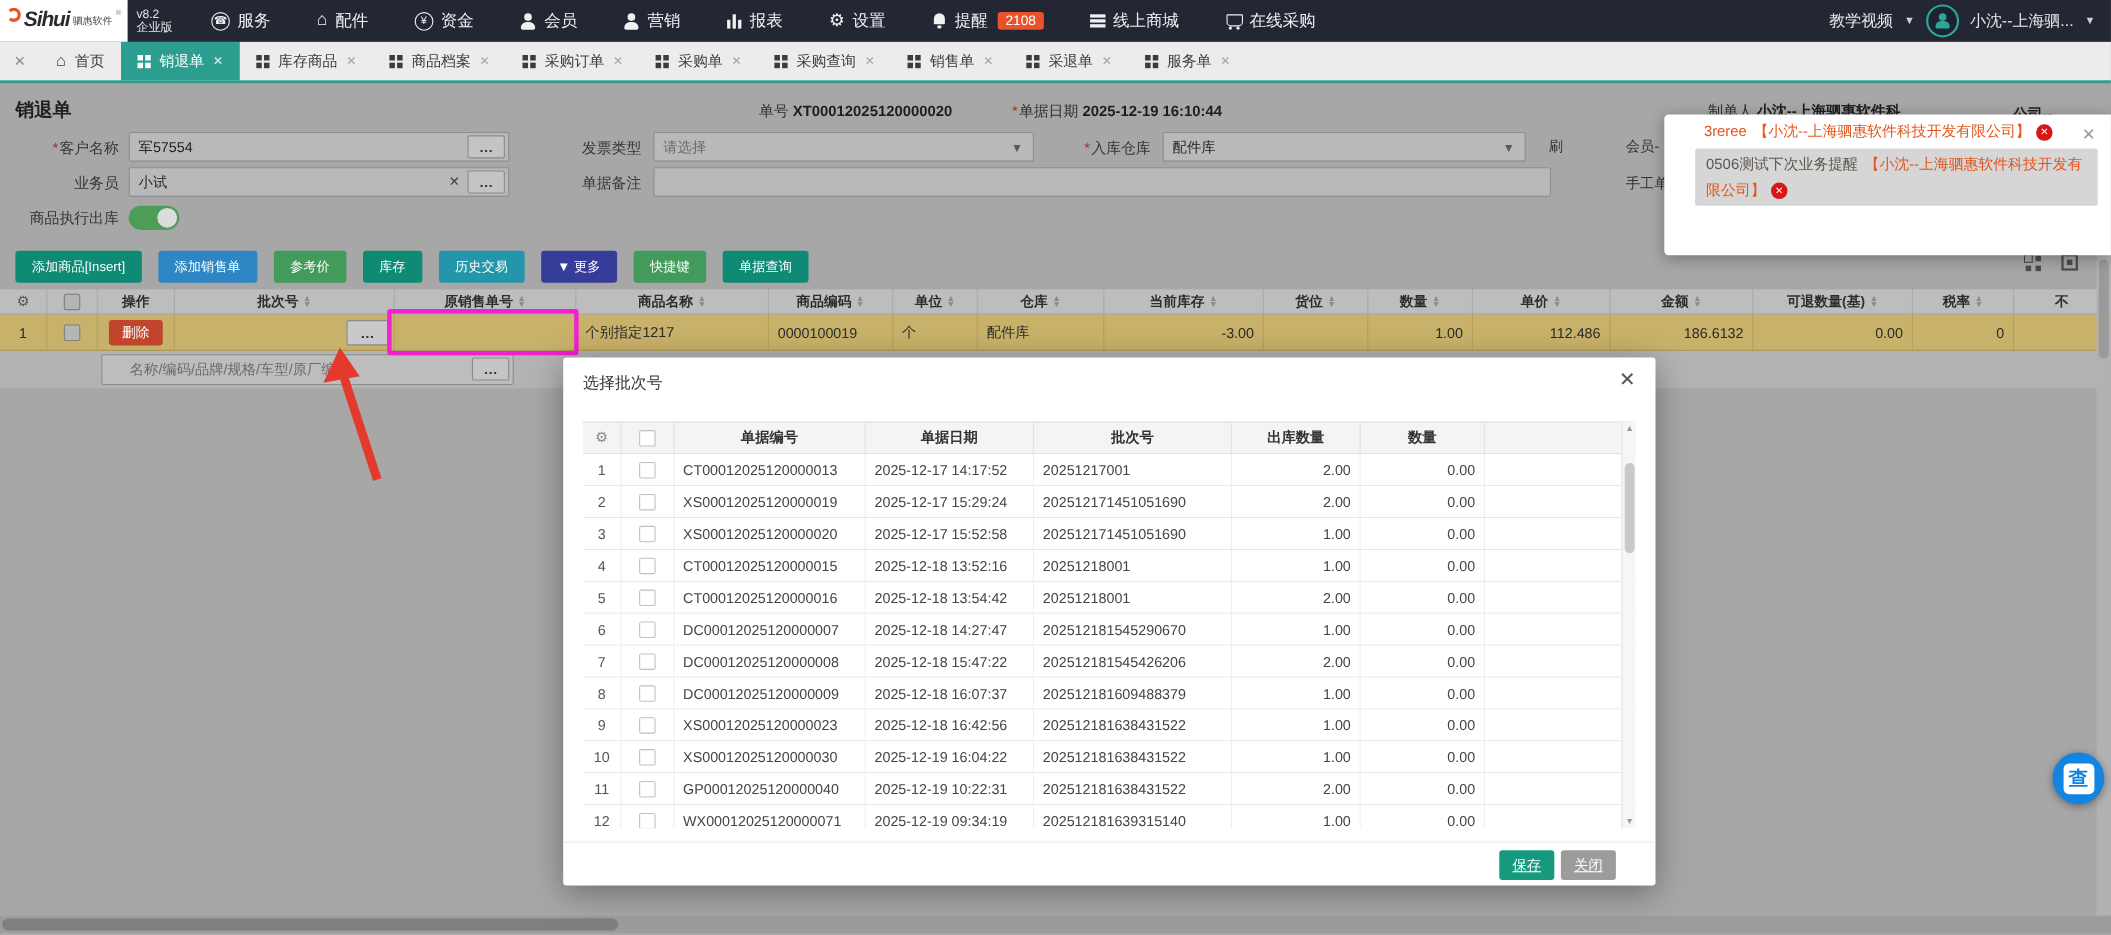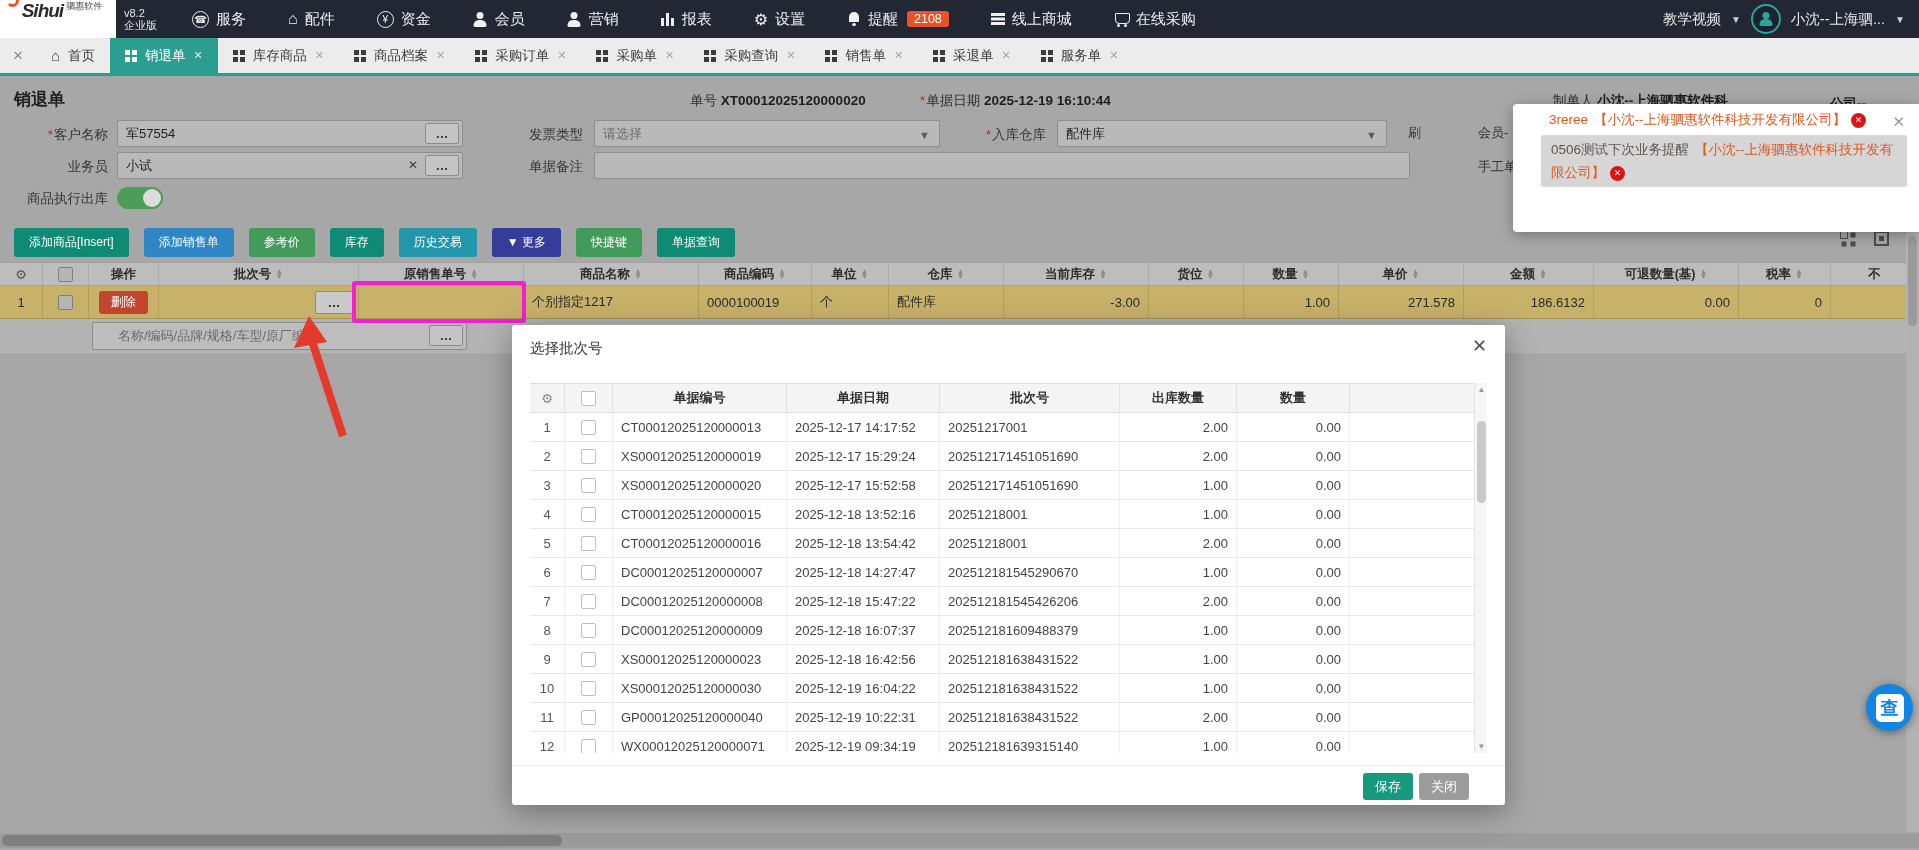--- a/index.html
+++ b/index.html
@@ -1,21 +1,21 @@
 <!DOCTYPE html>
 <html><head>
 <meta charset="utf-8">
 <style>
   * { margin:0; padding:0; box-sizing:border-box; }
   html,body { width:1919px; height:850px; overflow:hidden; }
   body { position:relative; font-family:"Liberation Sans","DejaVu Sans",sans-serif; background:#a7a7a7; color:#333; }
 
   
   .topnav { position:absolute; left:0; top:0; width:1919px; height:38px; background:#232734; display:flex; align-items:center; z-index:30; }
-  .logo-box { width:116px; height:38px; background:#fff; display:flex; justify-content:center; gap:3px; }
+  .logo-box { width:116px; height:38px; background:#fff; display:flex; align-items:center; justify-content:center; gap:3px; }
   .logo-swirl { width:13px; height:13px; border:3px solid #e8532b; border-radius:50%; border-left-color:transparent; position:relative; top:-6px; }
   .logo-brand { font-size:19px; font-weight:bold; color:#2b2b2b; font-style:italic; letter-spacing:-1px; }
   .logo-cn { font-size:9px; color:#444; }
   .logo-reg { font-size:7px; color:#888; position:relative; top:-7px; }
   .ver-box { margin-left:8px; font-size:11px; color:#e6e6e6; line-height:12px; }
   .nav-menu { display:flex; align-items:center; margin-left:14px; }
   .nav-item { display:flex; align-items:center; gap:7px; padding:0 21px; height:38px; color:#f0f0f0; font-size:15px; cursor:pointer; }
   .ni { display:inline-flex; align-items:center; justify-content:center; color:#f0f0f0; }
   .ring { width:17px; height:17px; border:1.5px solid #f0f0f0; border-radius:50%; font-size:10px; }
   .glyph { font-size:16px; }
@@ -120,21 +120,21 @@
   .mc.num { justify-content:flex-end; }
   .cbx-w { width:15px; height:15px; background:#fff; border:1px solid #c0c0c0; border-radius:2px; display:inline-block; cursor:pointer; }
   .mgear { font-size:13px; color:#888; }
   .mw0{width:35px}.mw1{width:48px}.mw2{width:174px}.mw3{width:153px}.mw4{width:180px}.mw5{width:117px}.mw6{width:113px}.mw7{width:137px; border-right:none;}
   .m-scroll { position:absolute; right:0; top:0; width:13px; height:370px; background:#f6f6f6; border-left:1px solid #e3e3e3; }
   .m-scroll .up,.m-scroll .dn { position:absolute; left:0; width:13px; text-align:center; font-size:8px; color:#999; }
   .m-scroll .up{top:2px} .m-scroll .dn{bottom:2px}
   .m-scroll .thumb { position:absolute; left:2px; top:38px; width:9px; height:82px; border-radius:5px; background:#c9c9c9; }
   .m-foot { position:absolute; left:0; bottom:0; width:100%; height:40px; border-top:1px solid #ececec; }
   .m-note { position:absolute; left:0; top:9px; width:780px; text-align:center; font-size:17px; color:#ee18d8; }
-  .m-btn { position:absolute; top:7px; height:27px; border:none; border-radius:3px; color:#fff; font-size:13px; padding:0 12px; font-family:inherit; cursor:pointer; }
+  .m-btn { position:absolute; top:7px; height:27px; border:none; border-radius:3px; color:#fff; font-size:13px; padding:0 12px; font-family:inherit; cursor:pointer;text-decoration:underline; }
   .m-save { right:92px; background:#16997d; }
   .m-cancel { right:36px; background:#9c9c9c; }
 
   
   .notify { position:absolute; left:1513px; top:104px; width:406px; height:128px; background:#fff; border-radius:4px 0 0 4px; box-shadow:0 3px 14px rgba(0,0,0,0.3); z-index:21; }
   .n-head { display:flex; align-items:center; gap:8px; padding:9px 14px 4px 14px; }
   .n-bubble { width:19px; height:19px; border-radius:50% 50% 50% 2px; background:#3a4150; color:#fff; display:flex; align-items:center; justify-content:center; font-size:7px; letter-spacing:1px; }
   .n-title { font-size:15px; font-weight:bold; color:#222; }
   .n-close { position:absolute; right:14px; top:9px; color:#999; font-size:15px; cursor:pointer; }
   .n-item { font-size:13.5px; line-height:23px; margin:4px 12px 0 36px; color:#e2561d; }
@@ -433,21 +433,21 @@
       <span class="cell-dots">…</span>
     </div>
   <div class="gcell w4"></div>
   <div class="gcell w5">个别指定1217</div>
   <div class="gcell w6">0000100019</div>
   <div class="gcell w7">个</div>
   <div class="gcell w8">配件库</div>
   <div class="gcell num w9">-3.00</div>
   <div class="gcell w10"></div>
   <div class="gcell num w11">1.00</div>
-  <div class="gcell num w12">271.578</div>
+  <div class="gcell num w12">112.486</div>
   <div class="gcell num w13">186.6132</div>
   <div class="gcell num w14">0.00</div>
   <div class="gcell num w15">0</div>
   <div class="gcell w16"></div>
 </div>
 
 <div class="searchband">
   <div class="search-inp">
     <span>名称/编码/品牌/规格/车型/原厂编码</span>
     <span class="dots-btn">…</span>

